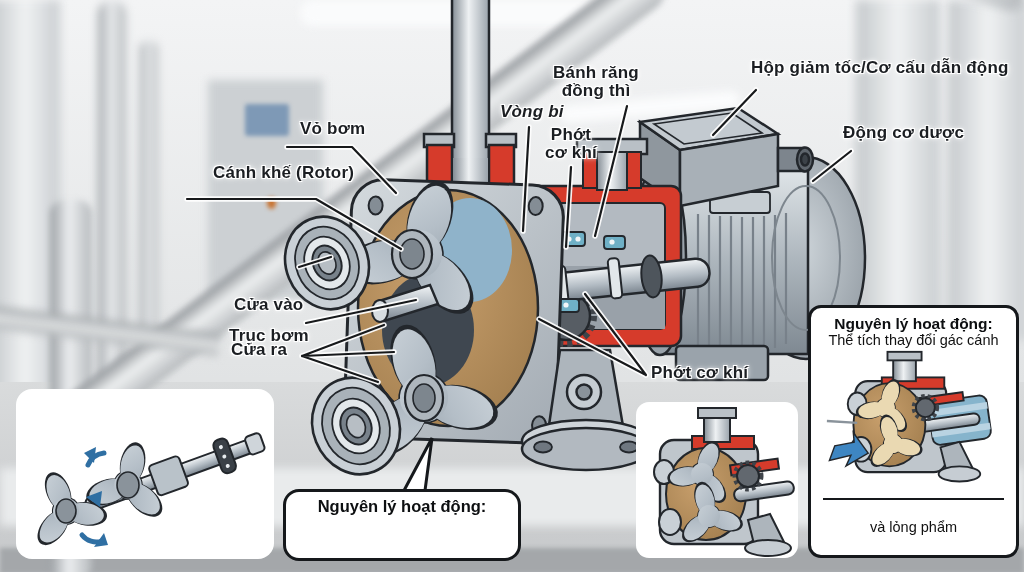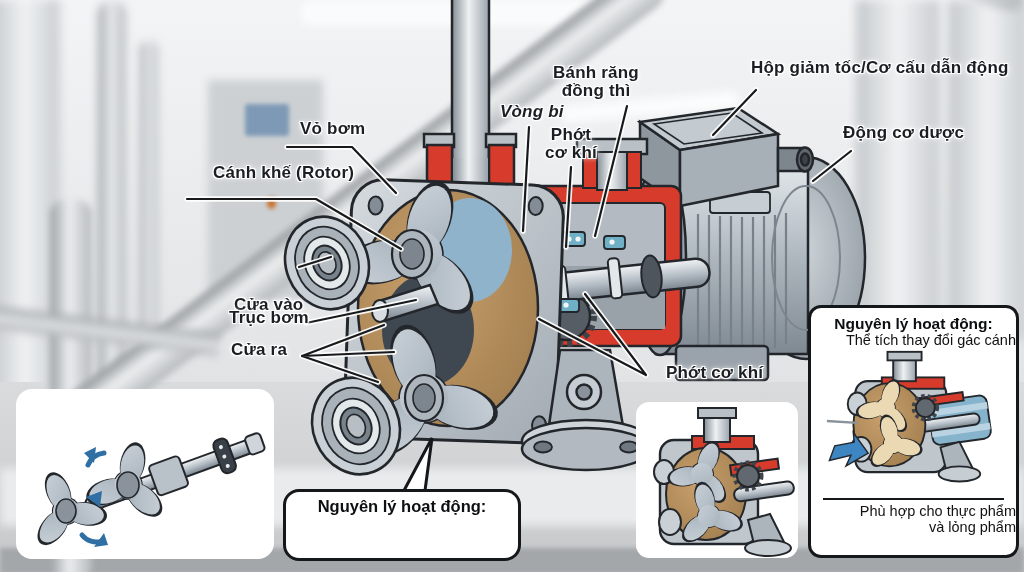--- a/index.html
+++ b/index.html
@@ -15,21 +15,21 @@
            text-shadow:-1px -1px 0 #fff,1px -1px 0 #fff,-1px 1px 0 #fff,1px 1px 0 #fff,0 0 4px #fff,0 0 7px rgba(255,255,255,.95);}
   .center{text-align:center;}
   .panel{position:absolute;z-index:5;background:#fff;box-sizing:border-box;}
   .bubble{left:283px;top:489px;width:238px;height:72px;border:3px solid #15181b;border-radius:16px;
           text-align:center;padding-top:5px;}
   .bubble .t{font-weight:bold;font-size:16.5px;color:#0d0f11;}
   .bubble .b{font-size:15.5px;color:#111;line-height:1.12;}
   .rightpanel{left:808px;top:305px;width:211px;height:253px;border:3.5px solid #15181b;border-radius:13px;
           text-align:center;padding-top:7px;}
   .rightpanel .t{font-weight:bold;font-size:15.5px;color:#0d0f11;}
-  .rightpanel .b{font-size:14.5px;color:#111;line-height:1.1;text-align:right;}
+  .rightpanel .b{font-size:14.5px;color:#111;line-height:1.1;}
   .rightpanel hr{border:none;border-top:2.5px solid #15181b;margin:3px 12px 4px 12px;}
   .inset{border-radius:16px;}
   .inset-left{left:16px;top:389px;width:258px;height:170px;}
   .inset-mid{left:636px;top:402px;width:162px;height:156px;border-radius:13px;}
 </style>
 </head>
 <body>
 
 <div class="stage">
 
@@ -252,34 +252,34 @@
         <path d="M646,375 L585,294 M646,375 L539,319"></path>
       </g>
     </g>
 
     <path d="M400,498 L432,438 L424,498 Z" fill="#ffffff" stroke="#15181b" stroke-width="3"></path>
   </svg>
 
   <div class="callout" style="left:300px;top:120px;">Vỏ bơm</div>
   <div class="callout" style="left:185px;top:164px;margin-left:28px;">Cánh khế (Rotor)</div>
   <div class="callout" style="left:234px;top:254px;margin-top:42px;">Cửa vào</div>
-  <div class="callout" style="left:229px;top:309px;text-align:right;">Trục bơm</div>
+  <div class="callout" style="left:229px;top:327px;text-align:right;">Trục bơm</div>
   <div class="callout" style="left:231px;top:341px;">Cửa ra</div>
   <div class="callout" style="left:500px;top:103px;font-style:italic;">Vòng bi</div>
   <div class="callout center" style="left:536px;top:126px;width:70px;">
     <span>Phớt</span><br>
     <span>cơ khí</span>
   </div>
   <div class="callout center" style="left:546px;top:64px;width:100px;">
     <span>Bánh răng</span><br>
     <span>đồng thì</span>
   </div>
   <div class="callout" style="left:751px;top:59px;">Hộp giảm tốc/Cơ cấu dẫn động</div>
   <div class="callout" style="left:843px;top:124px;">Động cơ dược</div>
-  <div class="callout" style="left:666px;top:364px;">Phớt cơ khí</div>
+  <div class="callout" style="left:651px;top:364px;">Phớt cơ khí</div>
 
   <div class="panel inset inset-left">
     <svg width="258" height="170" viewBox="0 0 258 170">
       <g transform="rotate(-20 130 95)" stroke="#23272c" stroke-width="2">
         <rect x="66" y="88" width="180" height="14" rx="7" fill="url(#shaftG)"></rect>
         <rect x="138" y="79" width="32" height="32" rx="4" fill="#b9c2c9"></rect>
         <rect x="110" y="81" width="12" height="29" rx="5" fill="#3e6f9e"></rect>
         <rect x="206" y="78" width="15" height="35" rx="6" fill="#3a4047"></rect>
         <circle cx="213" cy="86" r="2" fill="#e8ecef" stroke="none"></circle>
         <circle cx="213" cy="96" r="2" fill="#e8ecef" stroke="none"></circle>
@@ -360,18 +360,18 @@
       <use href="#clover" transform="translate(70,62) rotate(20) scale(0.6)" fill="#23272c"></use>
       <use href="#clover" transform="translate(70,62) rotate(20) scale(0.55)" fill="#ead9b2"></use>
       <use href="#clover" transform="translate(78,100) rotate(-16) scale(0.6)" fill="#23272c"></use>
       <use href="#clover" transform="translate(78,100) rotate(-16) scale(0.55)" fill="#ead9b2"></use>
       <g>
         <polygon points="52,108 30,124 34,112 12,120 16,104 36,98 34,88" transform="rotate(6 32 106)" fill="#3e86c2" stroke="#23272c" stroke-width="1.5"></polygon>
       </g>
     </svg>
     <hr>
     <div class="b">
-      <span>Phù hợp cho thực phẩm</span><br>
+      <br>
       <span>và lỏng phẩm</span>
     </div>
   </div>
 
 </div>
 
 </body></html>

